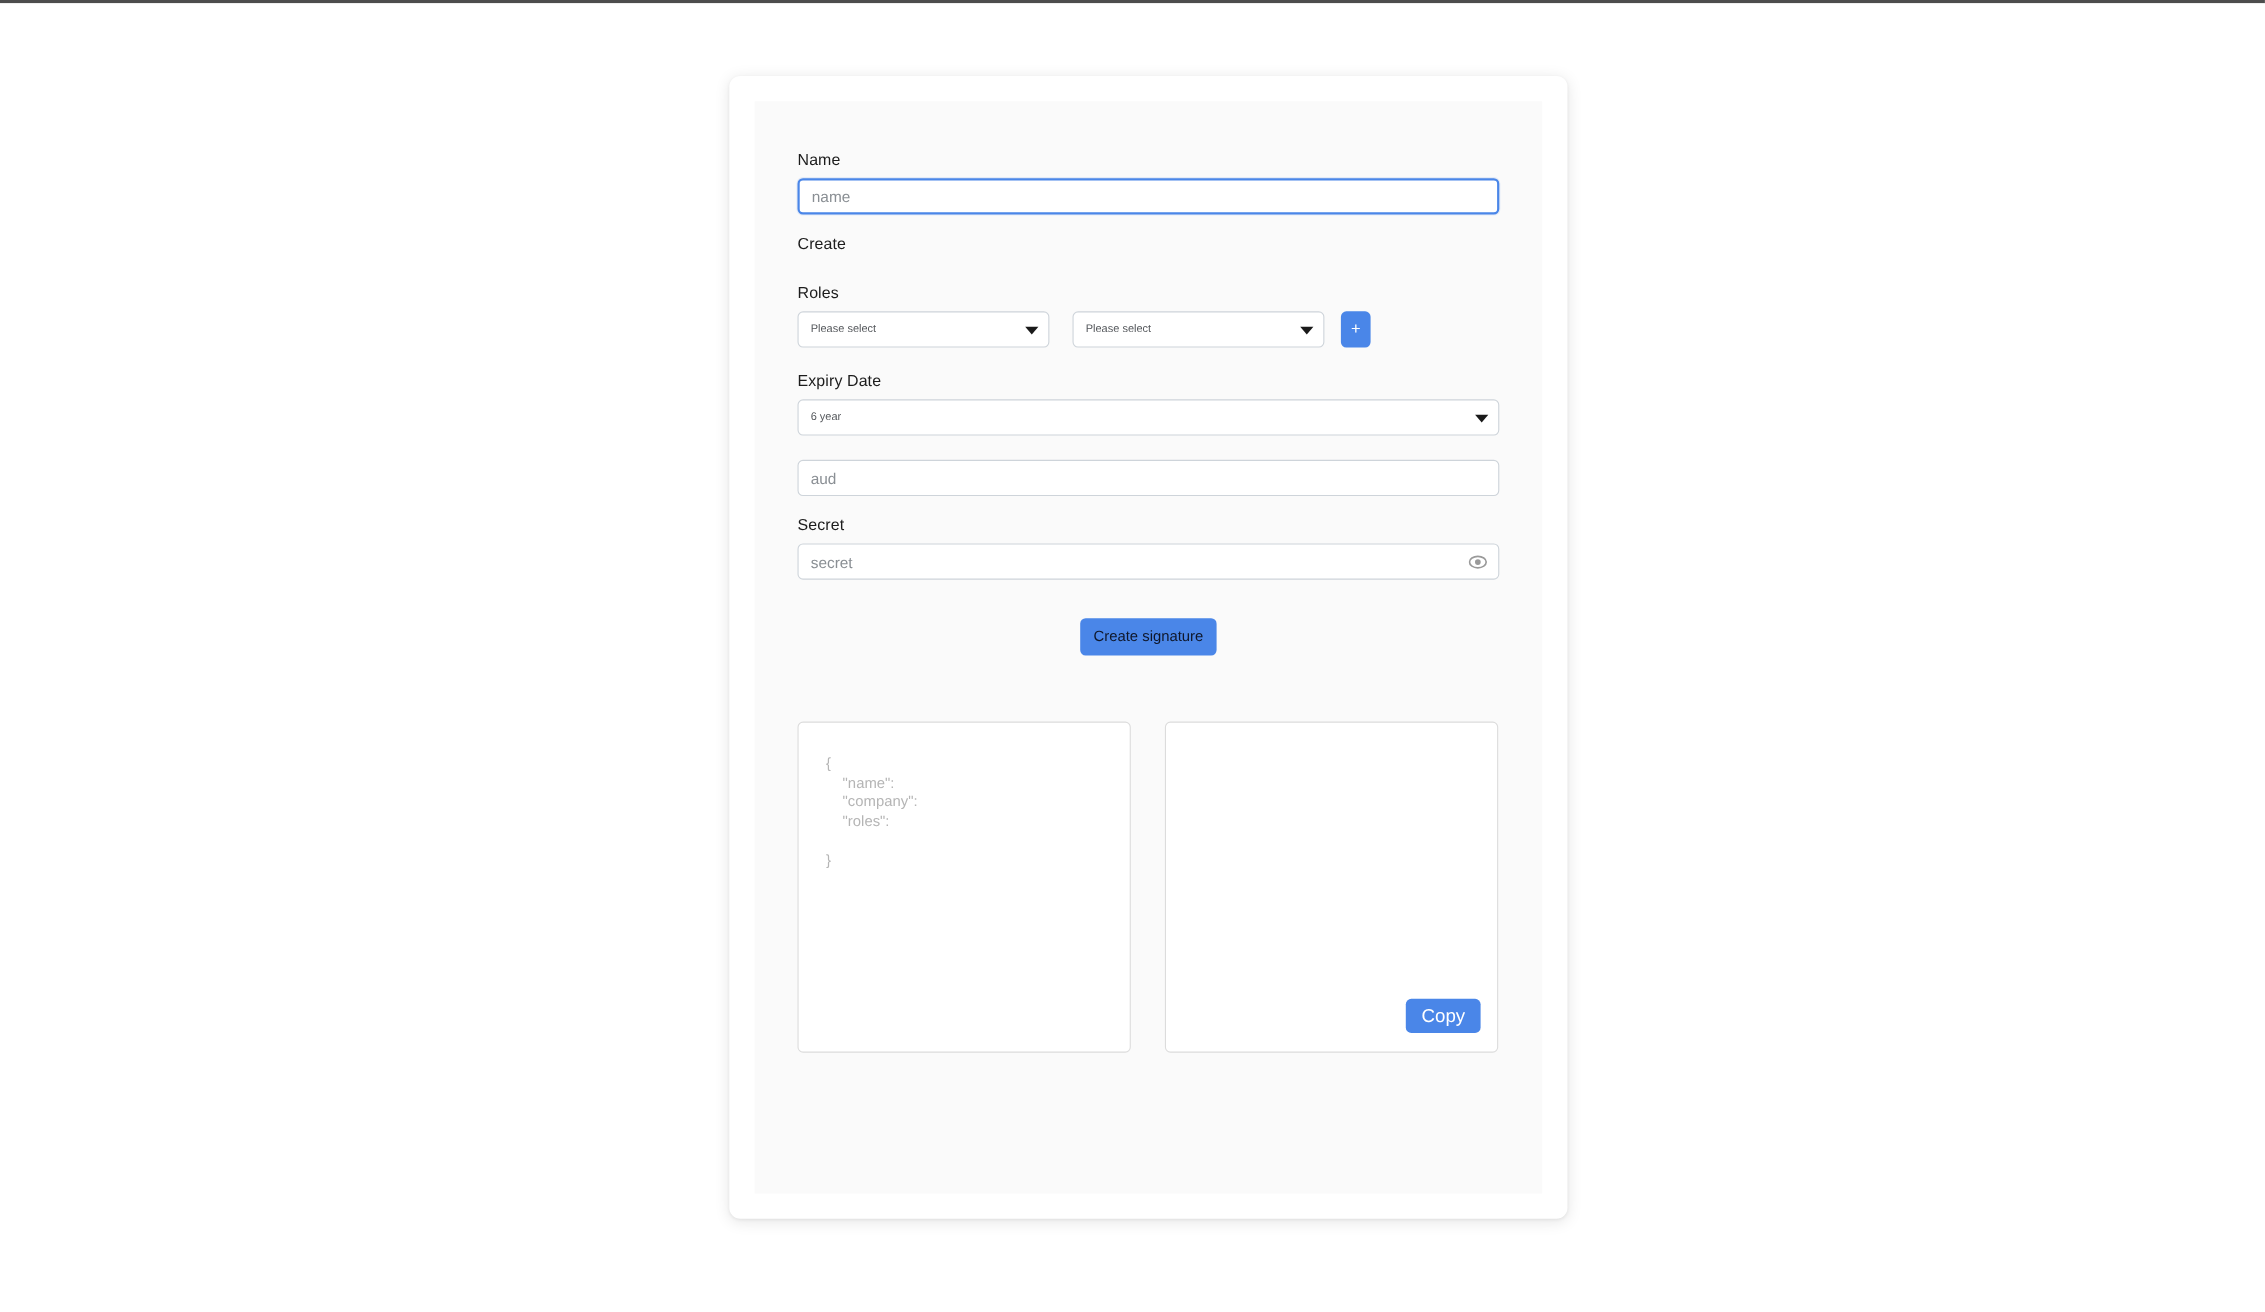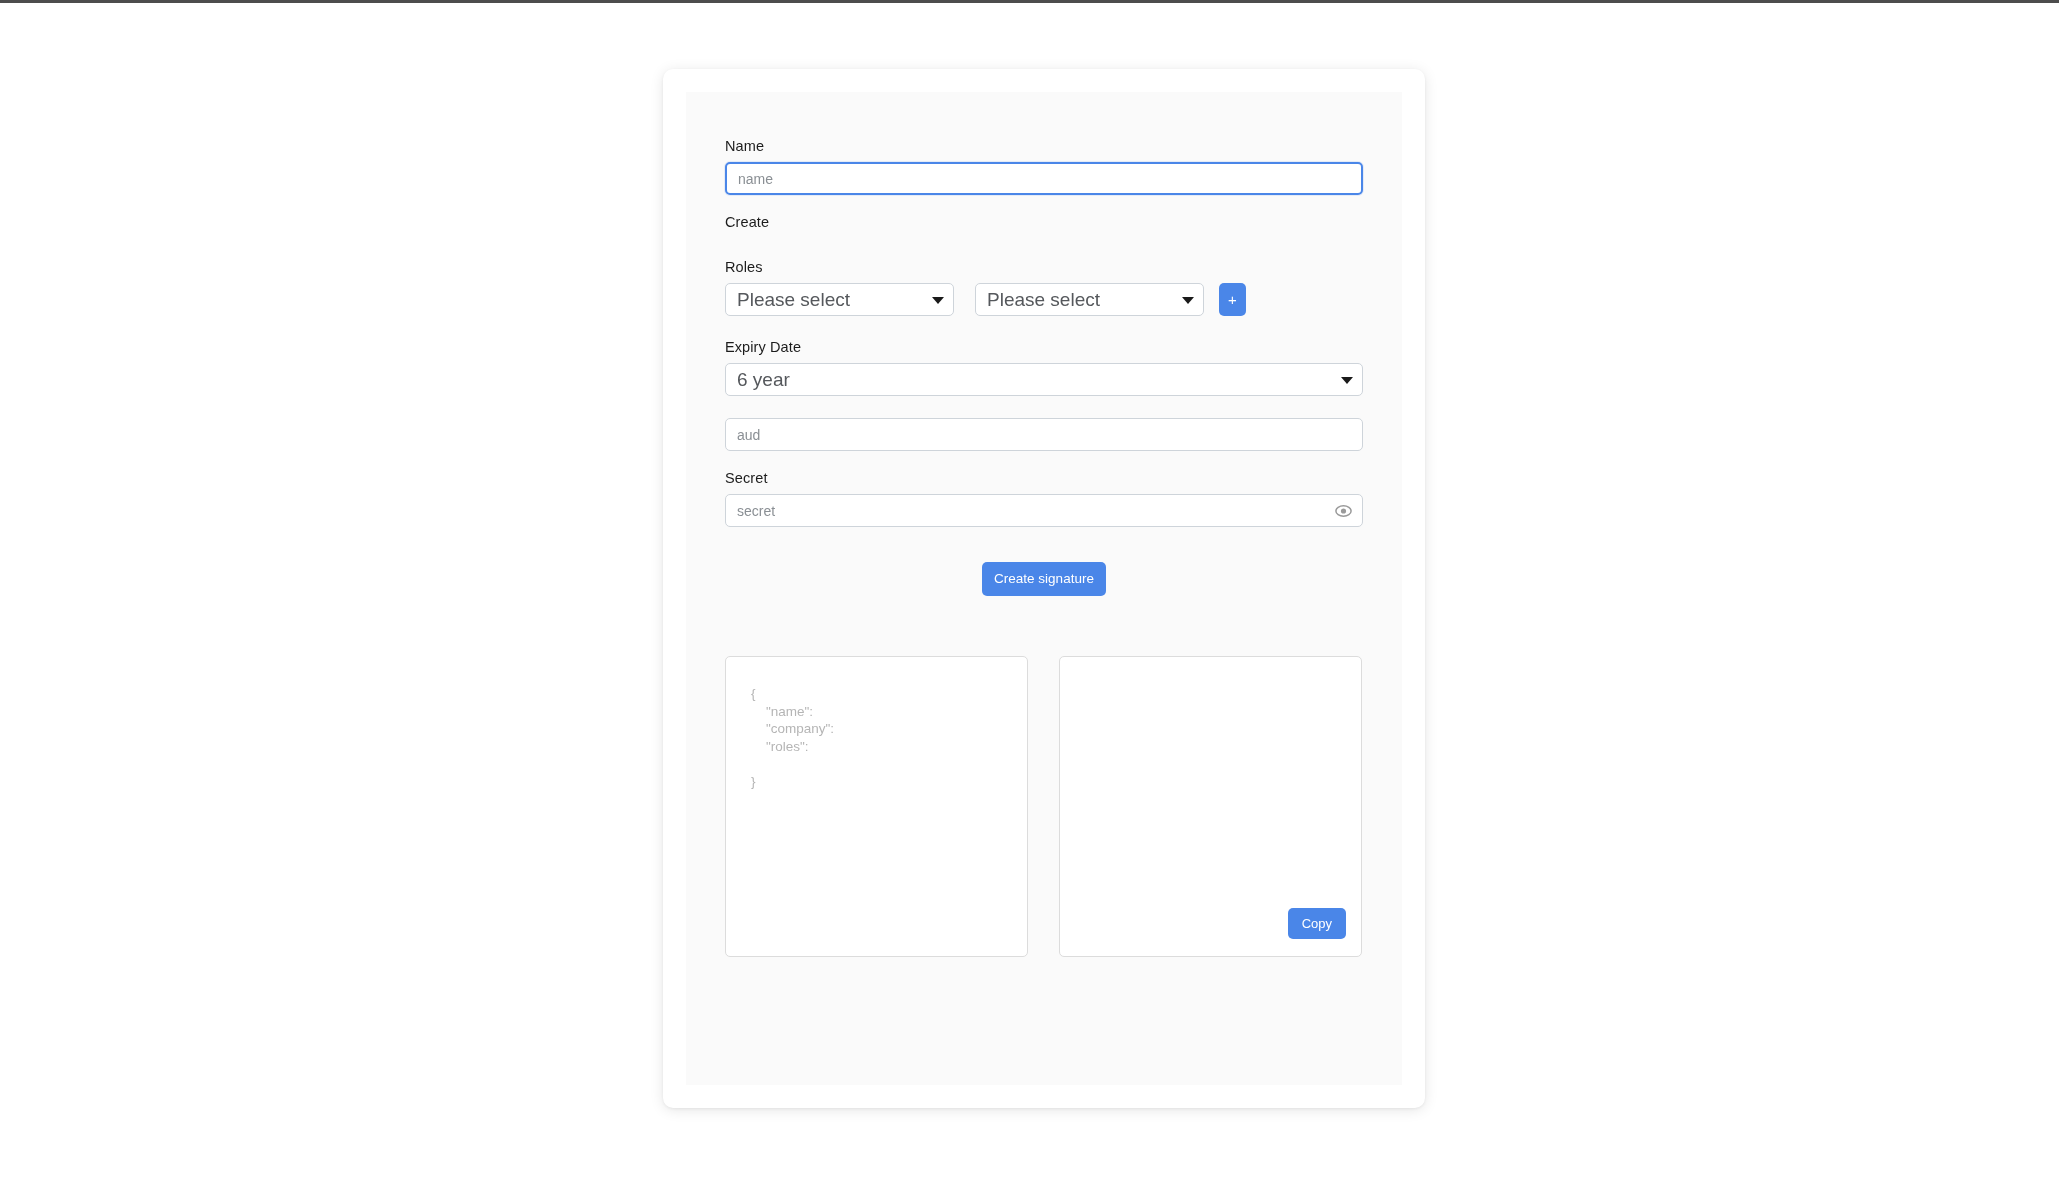--- a/index.html
+++ b/index.html
@@ -107,21 +107,21 @@
     height: 33px;
   }
 
   .select-box {
     box-sizing: border-box;
     width: 100%;
     height: 33px;
     border: 1px solid #ced4da;
     border-radius: 5px;
     background: #ffffff;
-    font-size: 19px;
+    font-size: 10px;
     color: #55585c;
     padding: 0 26px 0 11px;
     line-height: 31px;
     white-space: nowrap;
     overflow: hidden;
     cursor: pointer;
   }
 
   .caret {
     position: absolute;
@@ -174,21 +174,21 @@
 
   
   .create-row {
     width: 638px;
     text-align: center;
     margin-top: 35px;
   }
   .create-btn {
     display: inline-block;
     background: #4a86e8;
-    color: #ffffff;
+    color: #0f172a;
     font-size: 13.5px;
     border: none;
     border-radius: 5px;
     padding: 10px 12px;
     cursor: pointer;
     font-family: "Liberation Sans", sans-serif;
     line-height: 14px;
   }
 
   
@@ -219,21 +219,21 @@
   }
 
   .copy-btn {
     position: absolute;
     right: 15px;
     bottom: 17px;
     background: #4a86e8;
     color: #ffffff;
     border: none;
     border-radius: 5px;
-    font-size: 13px;
+    font-size: 17px;
     padding: 9px 14px;
     cursor: pointer;
     font-family: "Liberation Sans", sans-serif;
     line-height: 13px;
   }
 </style>
 </head>
 <body>
 
 <div class="top-bar"></div>

